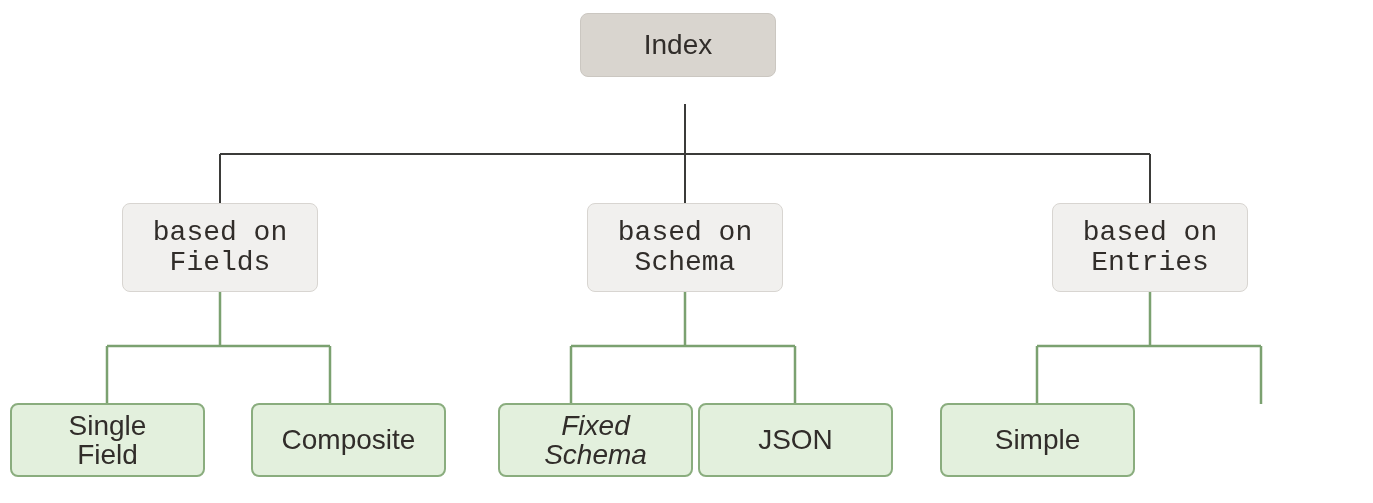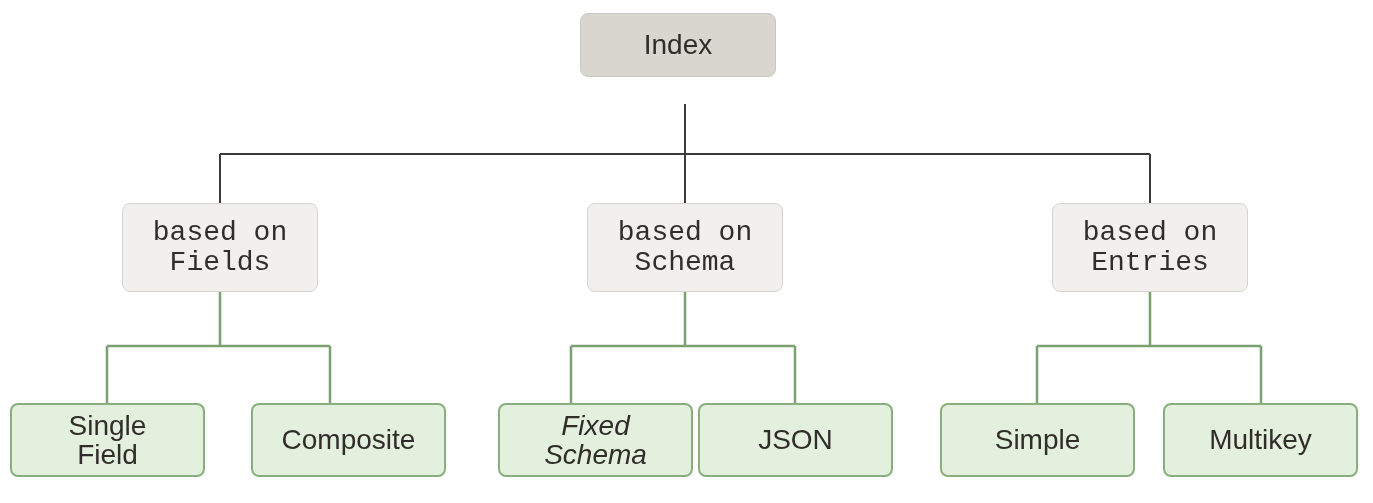--- a/index.html
+++ b/index.html
@@ -103,15 +103,14 @@
   <div class="node branch b2">based on
 Entries</div>
 
   <div class="node leaf l0">Single
 Field</div>
   <div class="node leaf l1">Composite</div>
   <div class="node leaf l2">Fixed
 Schema</div>
   <div class="node leaf l3">JSON</div>
   <div class="node leaf l4">Simple</div>
-  <div class="node leaf l5">Multikey</div>
 
 </div>
 
 </body></html>

